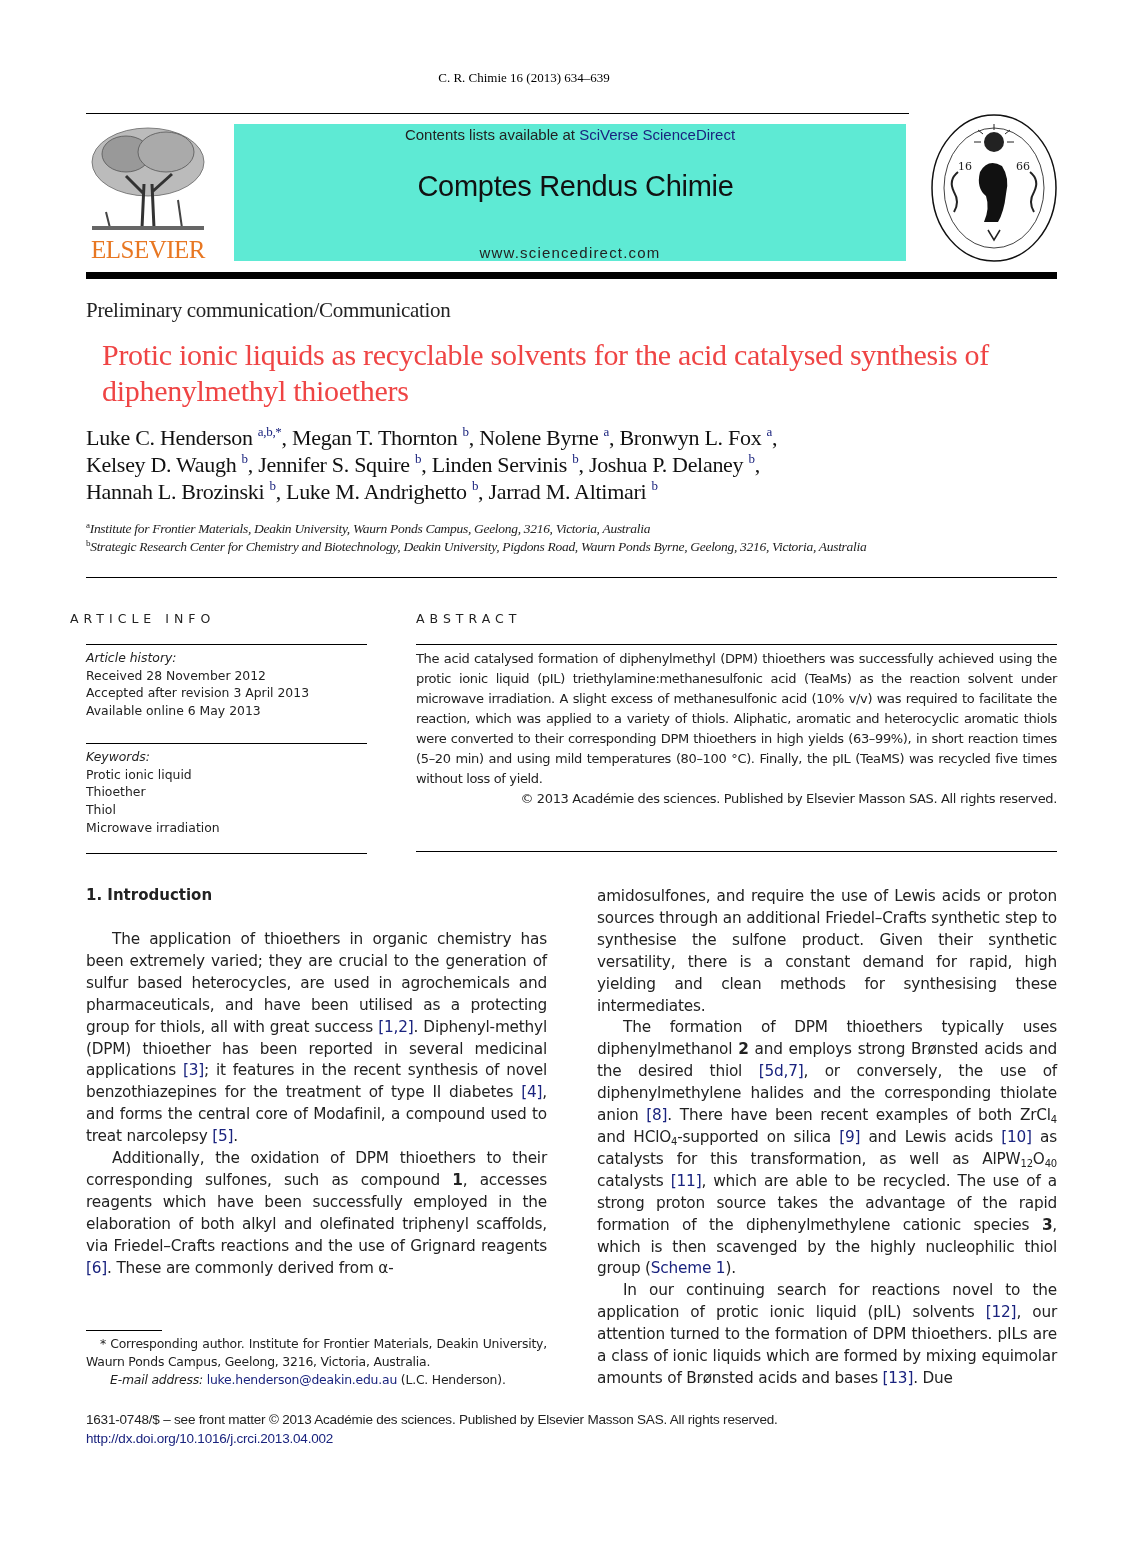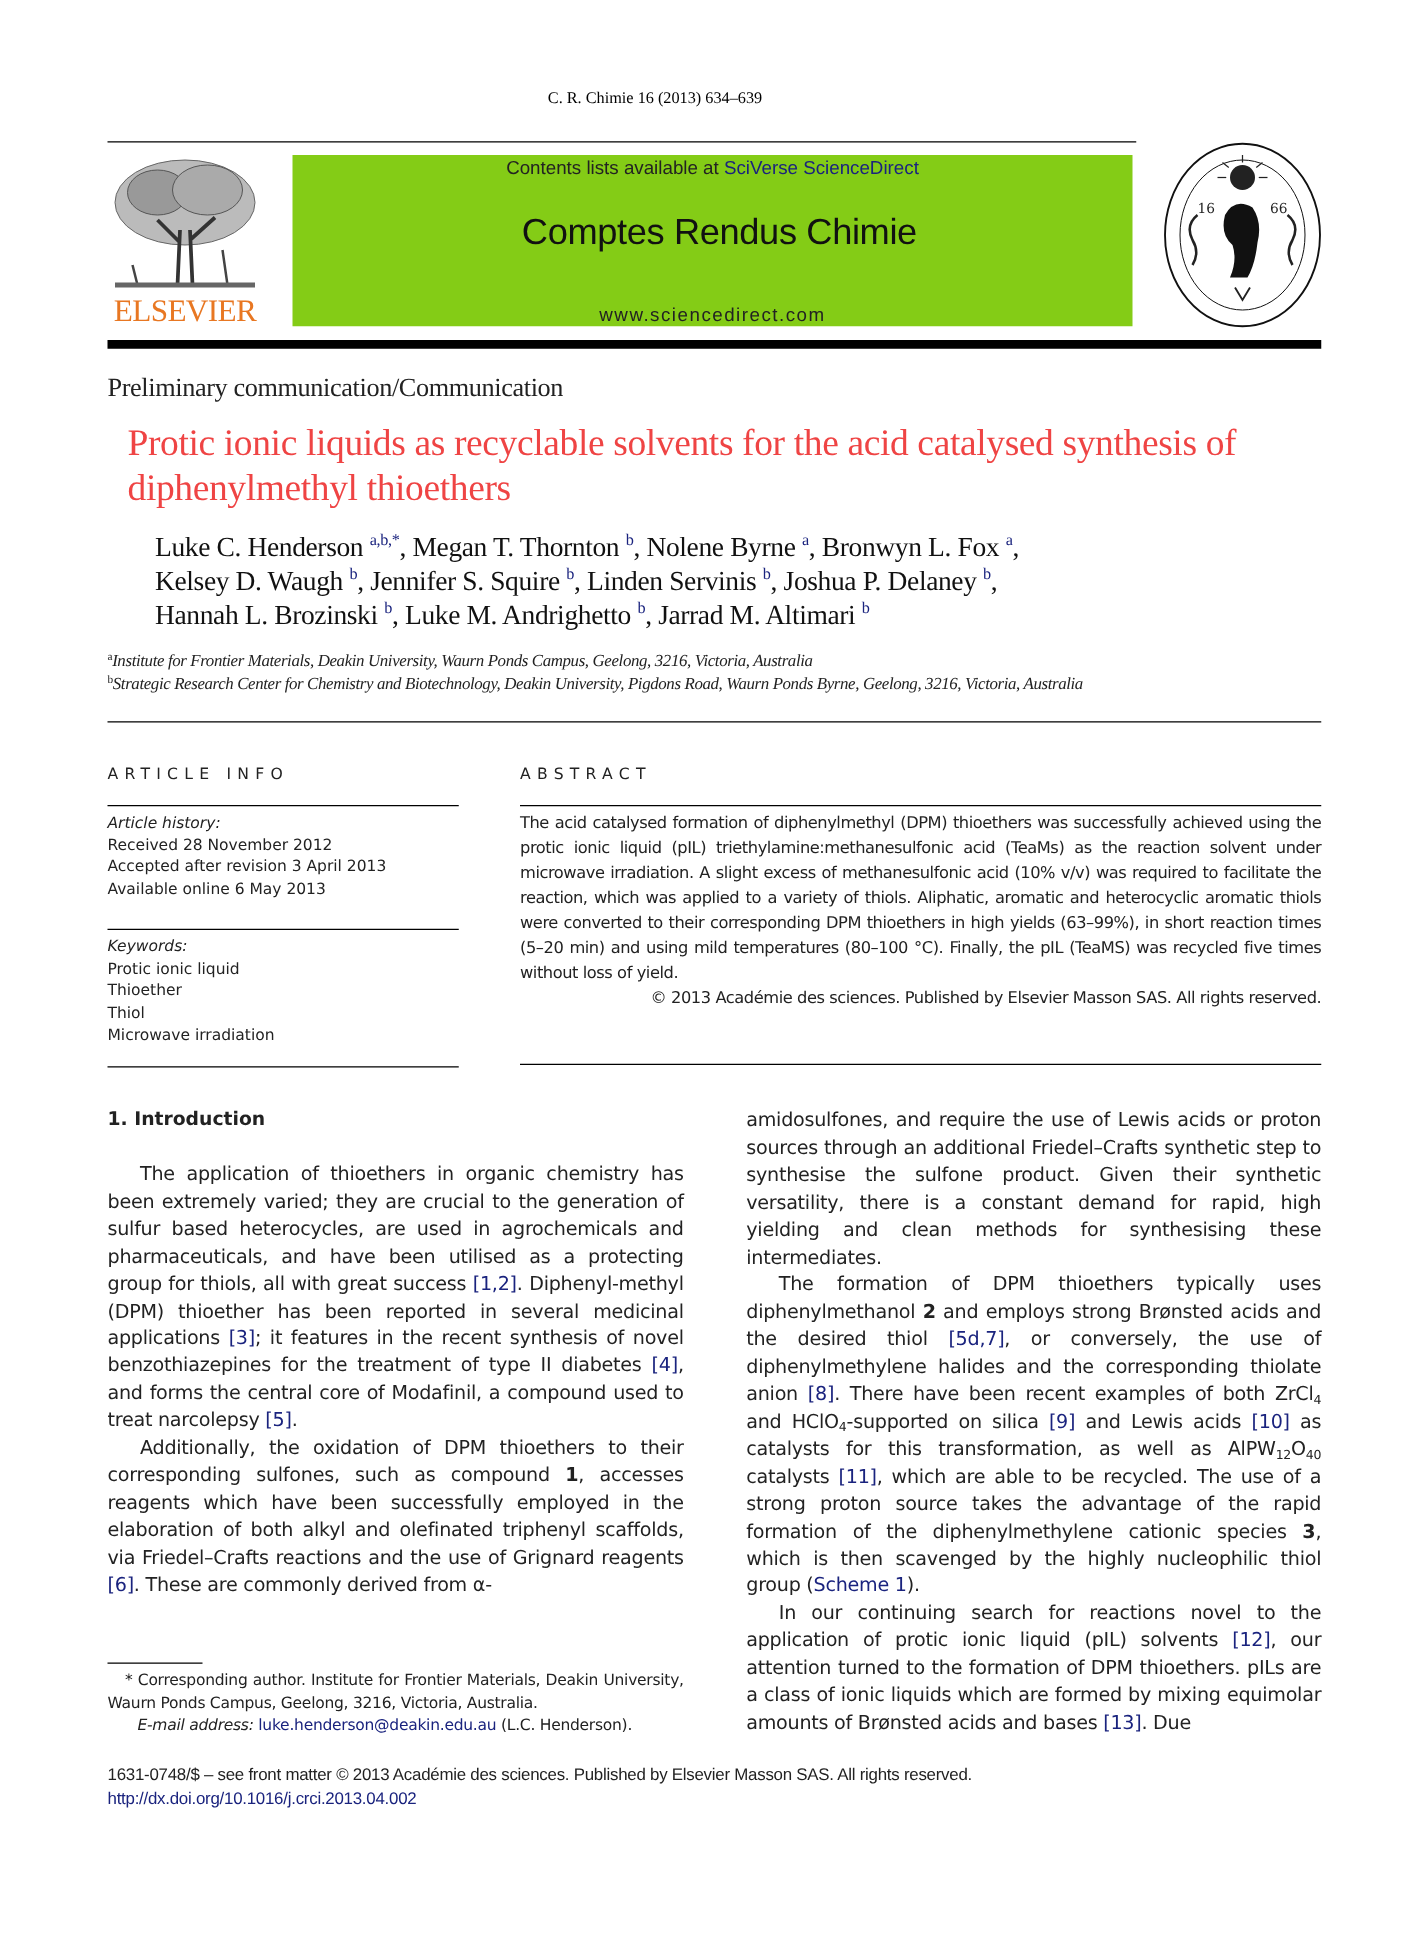--- a/index.html
+++ b/index.html
@@ -8,42 +8,42 @@
     .abs { position: absolute; }
     .link { color: #1a237e; text-decoration: none; }
     .cond { font-family: "Liberation Sans", sans-serif; letter-spacing: -0.3px; }
 
     #journal-ref { top: 70px; left: 0; width: 1048px; text-align: center; font-size: 13px; color: #000000; font-family: Liberation Serif, serif; }
     #top-rule { top: 113px; left: 86px; width: 823px; height: 1px; background: #000; }
 
     #elsevier-logo { top: 124px; left: 86px; width: 124px; height: 140px; }
     #elsevier-word { position: absolute; bottom: 0; left: 0; width: 124px; text-align: center; font-family: "Liberation Serif", serif; font-size: 25px; color: #e87722; letter-spacing: -0.5px; }
 
-    #header-box { top: 124px; left: 234px; width: 672px; height: 137px; background: #84cc16; }
+    #header-box { top: 124px; left: 234px; width: 672px; height: 137px; background: #5eead4; }
     #contents-line { position: absolute; top: 2px; left: 0; width: 100%; text-align: center; font-family: "Liberation Sans", sans-serif; font-size: 15px; color: #222; }
     #journal-name { position: absolute; top: 46px; left: 0; width: 100%; text-align: center; font-family: "Liberation Sans", sans-serif; font-size: 29px; color: #111; letter-spacing: -0.3px; padding-left: 11px; }
     #sd-url { position: absolute; top: 120px; left: 0; width: 100%; text-align: center; font-family: "Liberation Sans", sans-serif; font-size: 15px; color: #222; letter-spacing: 1.2px; }
 
     #academy-seal { top: 112px; left: 928px; width: 132px; height: 152px; }
 
     #thick-rule { top: 272px; left: 86px; width: 971px; height: 7px; background: #000; }
 
     #article-type { top: 298px; left: 86px; font-family: "Liberation Serif", serif; font-size: 21px; color: #222; }
     #article-title { top: 337px; left: 102px; width: 980px; font-family: "Liberation Serif", serif; font-size: 30px; line-height: 36px; color: #ef4444; }
 
-    #authors { top: 424px; left: 86px; width: 980px; font-family: "Liberation Serif", serif; font-size: 22px; line-height: 27px; color: #111; margin-left: 38px; }
+    #authors { top: 424px; left: 86px; width: 980px; font-family: "Liberation Serif", serif; font-size: 22px; line-height: 27px; color: #111; }
     #authors sup { font-size: 13px; color: #1a237e; vertical-align: 9px; line-height: 0; }
 
     #affiliations { top: 520px; left: 86px; width: 980px; font-family: "Liberation Serif", serif; font-style: italic; font-size: 13.5px; line-height: 18px; color: #222; }
     #affiliations sup { font-size: 9px; font-style: normal; vertical-align: 5px; line-height: 0; }
 
     #mid-rule { top: 577px; left: 86px; width: 971px; height: 1px; background: #000; }
 
     .caps-head { font-family: "DejaVu Sans", sans-serif; font-size: 12.5px; letter-spacing: 5px; color: #222; }
-    #info-head { top: 611px; left: 86px; }
+    #info-head { top: 611px; left: 70px; }
     #abstract-head { top: 611px; left: 416px; }
 
     .thin-rule { height: 1px; background: #000; }
     #info-rule-1 { top: 644px; left: 86px; width: 281px; }
     #info-rule-2 { top: 743px; left: 86px; width: 281px; }
     #info-rule-3 { top: 853px; left: 86px; width: 281px; }
     #abs-rule-1 { top: 644px; left: 416px; width: 641px; }
     #abs-rule-2 { top: 851px; left: 416px; width: 641px; }
 
     .info-block { font-family: "DejaVu Sans", sans-serif; font-size: 12.4px; line-height: 17.7px; color: #222; }

